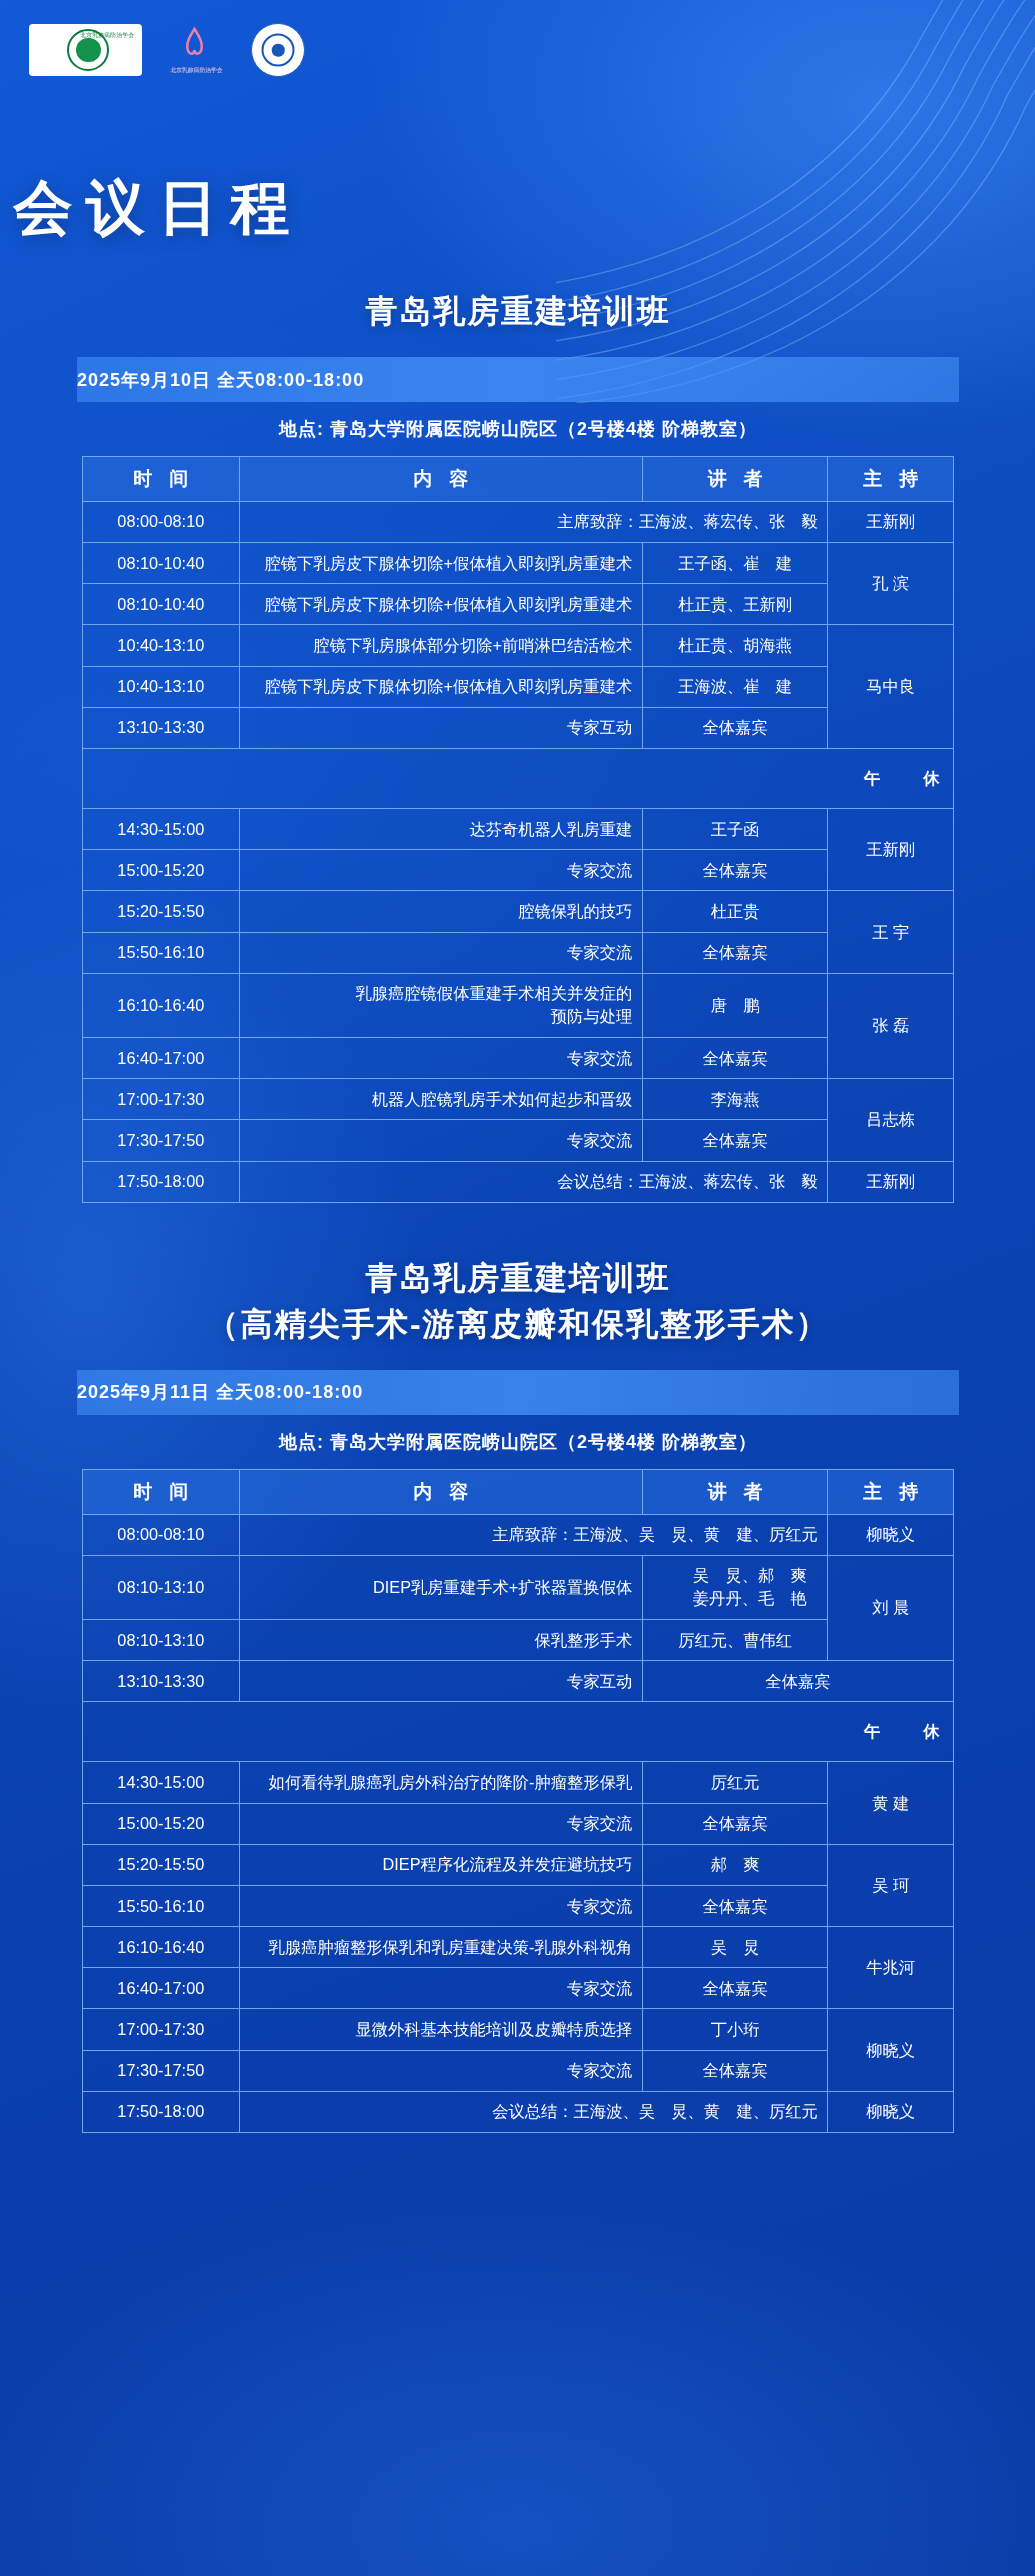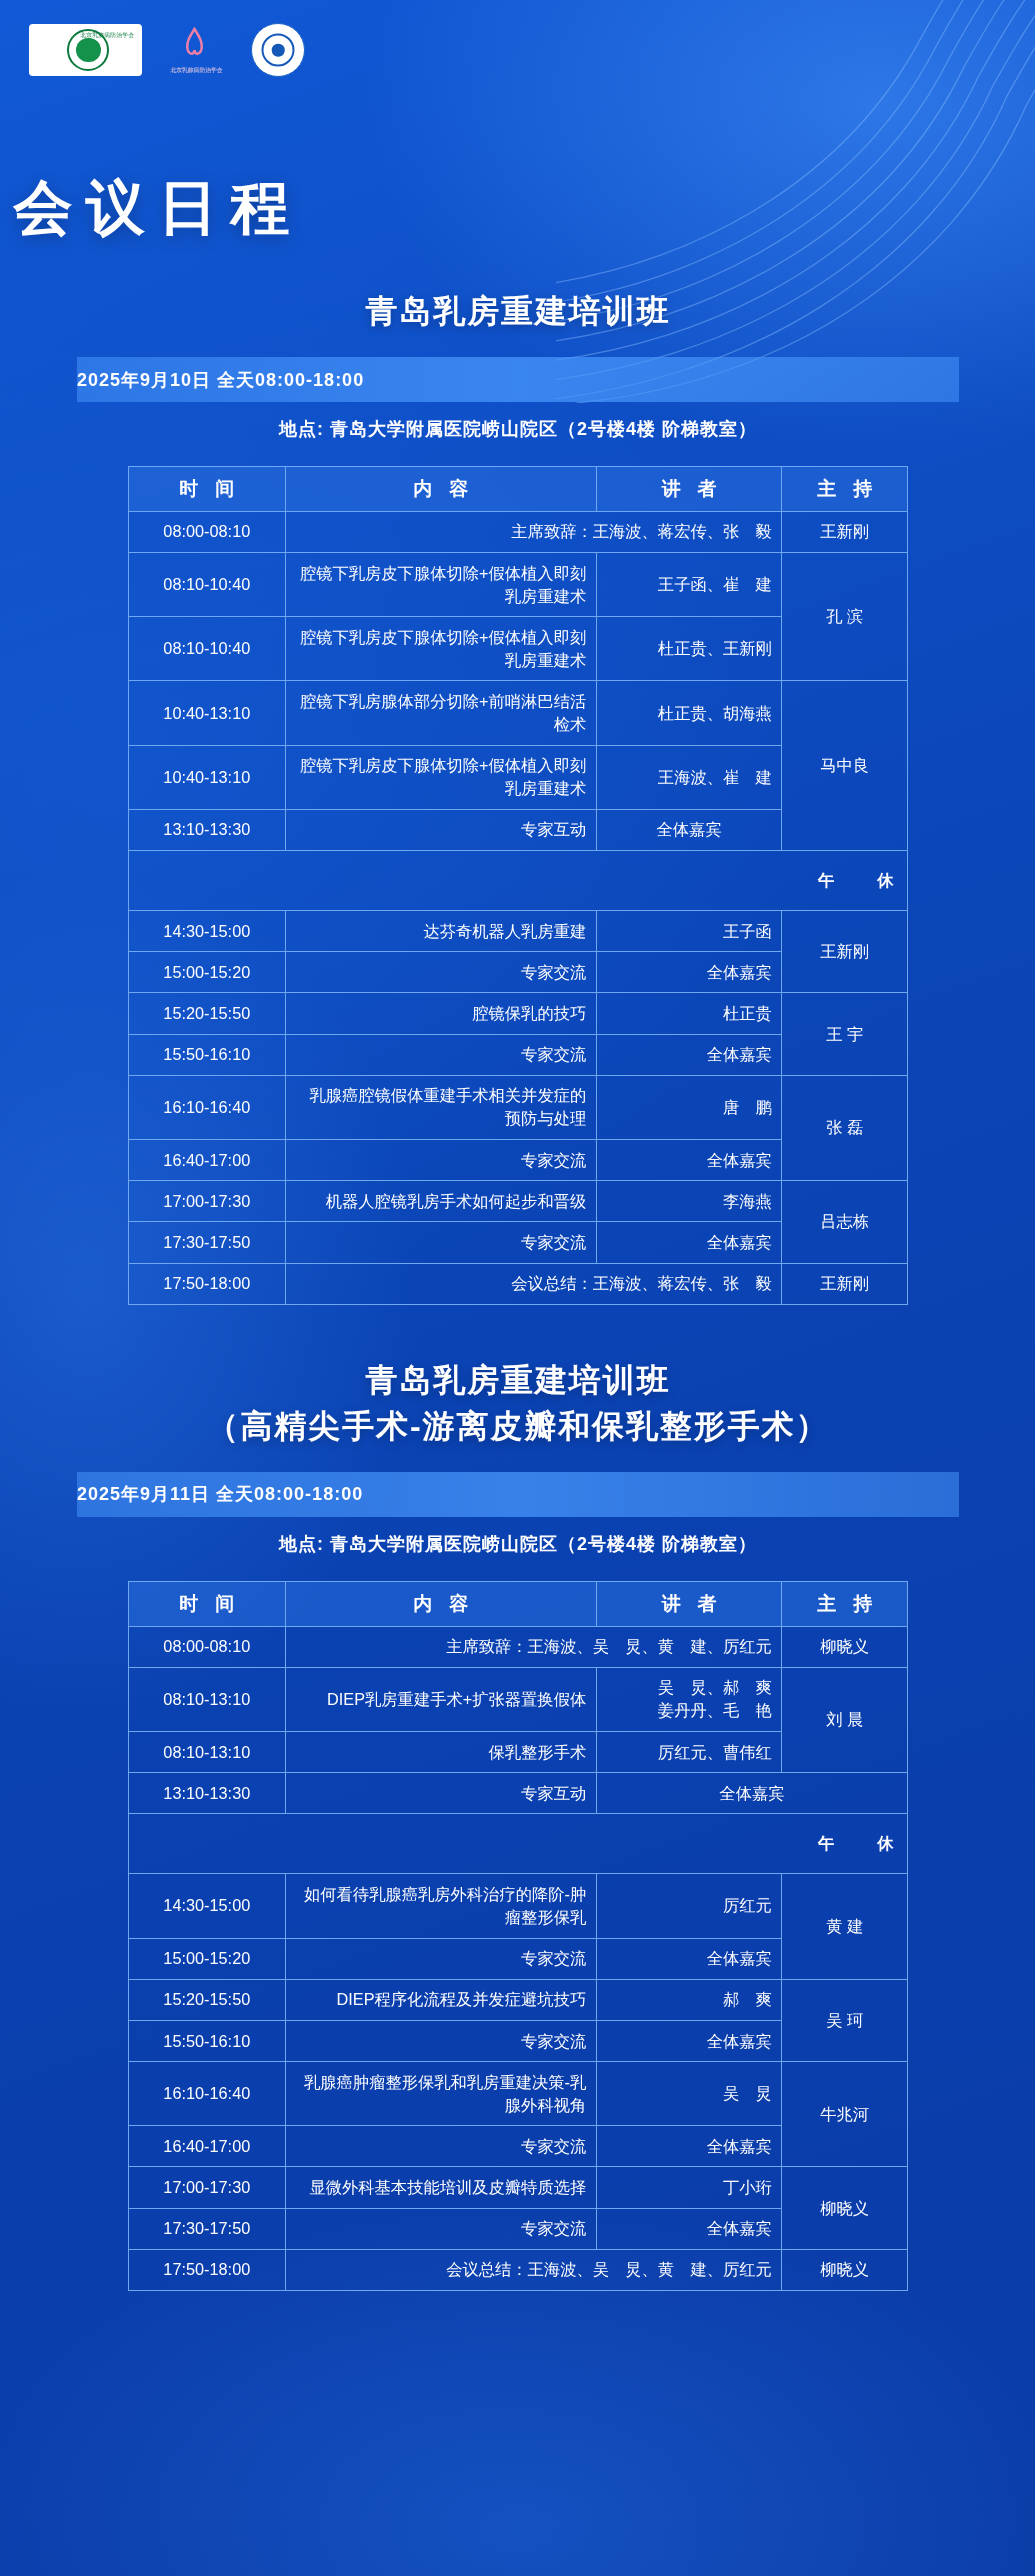--- a/index.html
+++ b/index.html
@@ -195,22 +195,22 @@
     margin: 5.8px auto 0 auto;
     color: #ffffff;
     text-align: center;
     font-size: 18px;
     letter-spacing: 1px;
     padding: 9.6px 0 11.5px 0;
     font-weight: 600;
   }
 
   table.agenda {
-    width: 780px;
-    margin: 13px auto 0 auto;
+    width: 872px;
+    margin: 3px auto 0 auto;
     border-collapse: collapse;
     color: #ffffff;
     font-size: 16.3px;
     table-layout: fixed;
   }
   table.agenda th, table.agenda td {
     border: 1px solid #6fa8ef;
     padding: 8.6px 9.6px;
     vertical-align: middle;
     line-height: 23px;
@@ -219,21 +219,21 @@
     background: rgba(40,110,220,0.55);
     font-size: 19px;
     font-weight: bold;
     letter-spacing: 5.8px;
     text-indent: 5.8px;
     text-align: center;
     padding: 10.5px 5.8px;
   }
   .c-time { width: 144px; text-align: center; white-space: nowrap; }
   .c-content { }
-  .c-speaker { width: 173px; text-align: right; }
+  .c-speaker { width: 173px; text-align: center; }
   .c-host { width: 113px; text-align: center; }
   td.c-content { text-align: right; }
   td.span-mid { text-align: center; }
   tr.lunch td {
     text-align: right;
     letter-spacing: 13.4px;
     text-indent: 13.4px;
     font-weight: 700;
     padding: 18px 0;
   }

